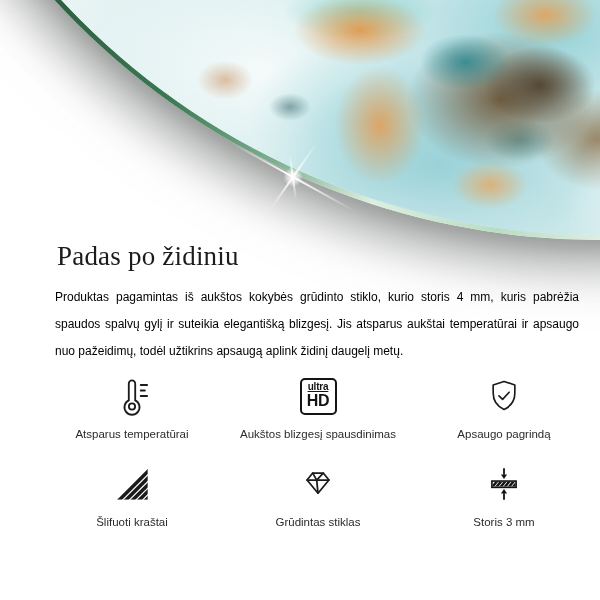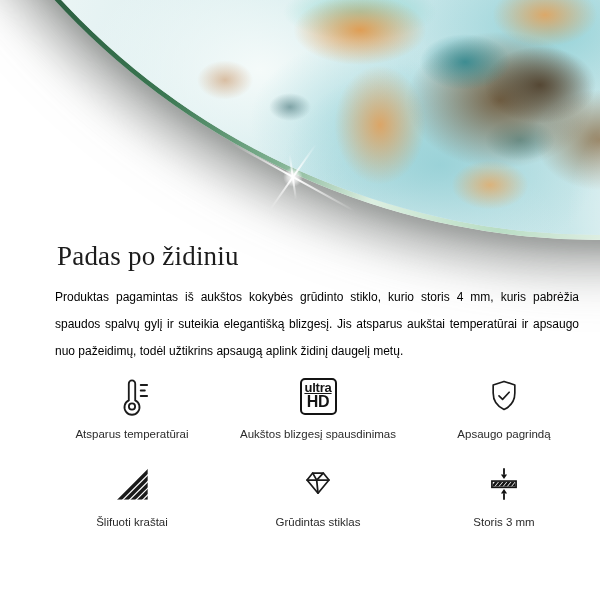--- a/index.html
+++ b/index.html
@@ -64,21 +64,21 @@
         text-align:justify;}
 
   
   .grid{margin:8px 20px 0 22px;display:grid;grid-template-columns:1fr 1fr 1fr;row-gap:20px;}
   .feature{display:flex;flex-direction:column;align-items:center;}
   .icon-box{height:46px;display:flex;align-items:center;justify-content:center;}
   .feature .label{margin-top:8px;font-size:11.5px;color:#2b2b2b;line-height:14px;white-space:nowrap;}
   .icon-box svg{display:block;}
   .uhd{width:33px;height:33px;border:2.5px solid #141414;border-radius:5px;display:flex;
        flex-direction:column;align-items:center;justify-content:center;color:#141414;line-height:1.05;}
-  .uhd .t1{font-size:13px;font-weight:700;letter-spacing:-.2px;text-decoration:underline;}
+  .uhd .t1{font-size:10px;font-weight:700;letter-spacing:-.2px;text-decoration:underline;}
   .uhd .t2{font-size:16px;font-weight:700;letter-spacing:-.3px;}
 </style>
 </head>
 <body>
 
 <div class="page">
 
   <div class="hero">
     <div class="glass">
       <div class="glass-art">

